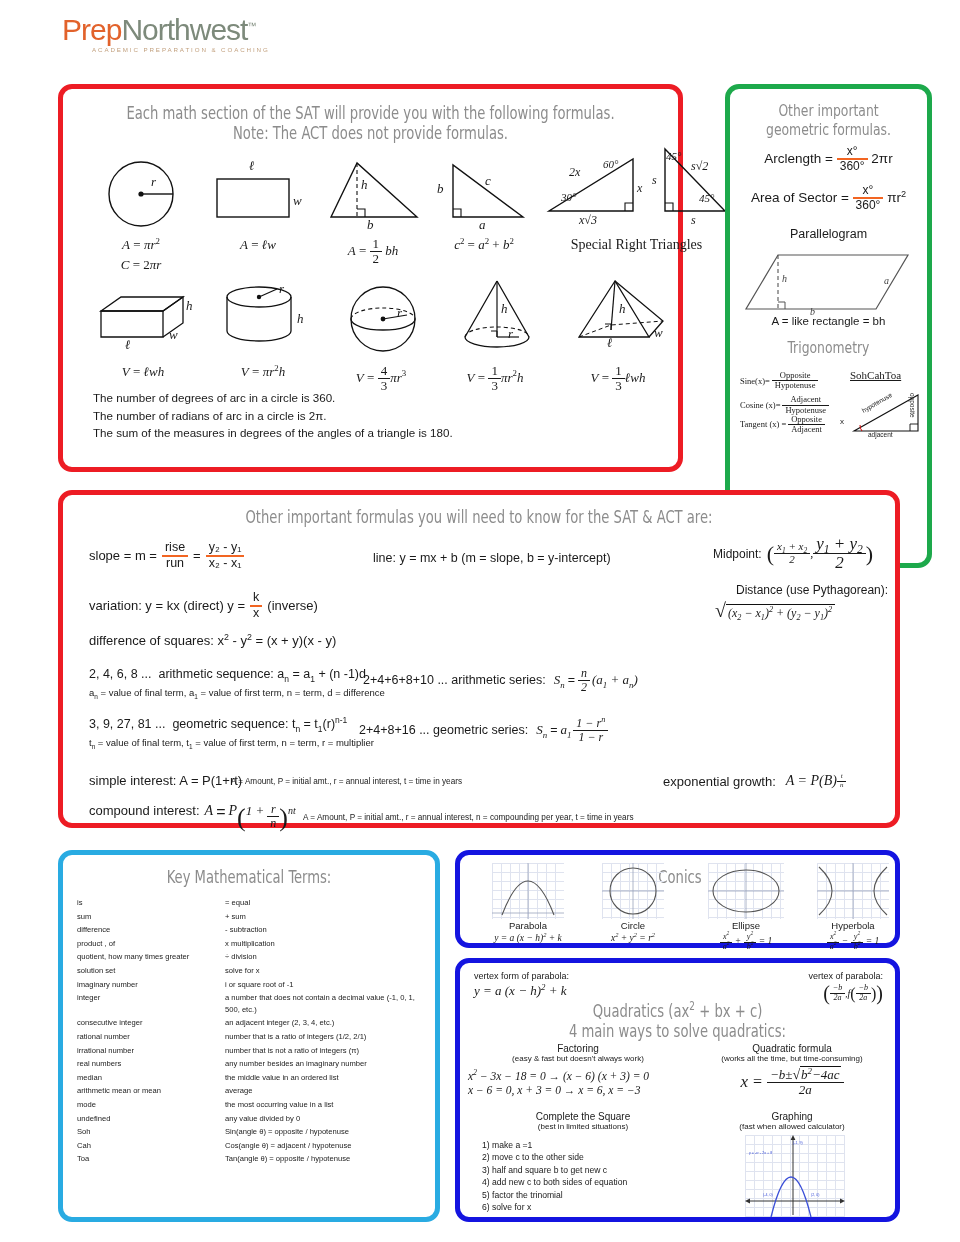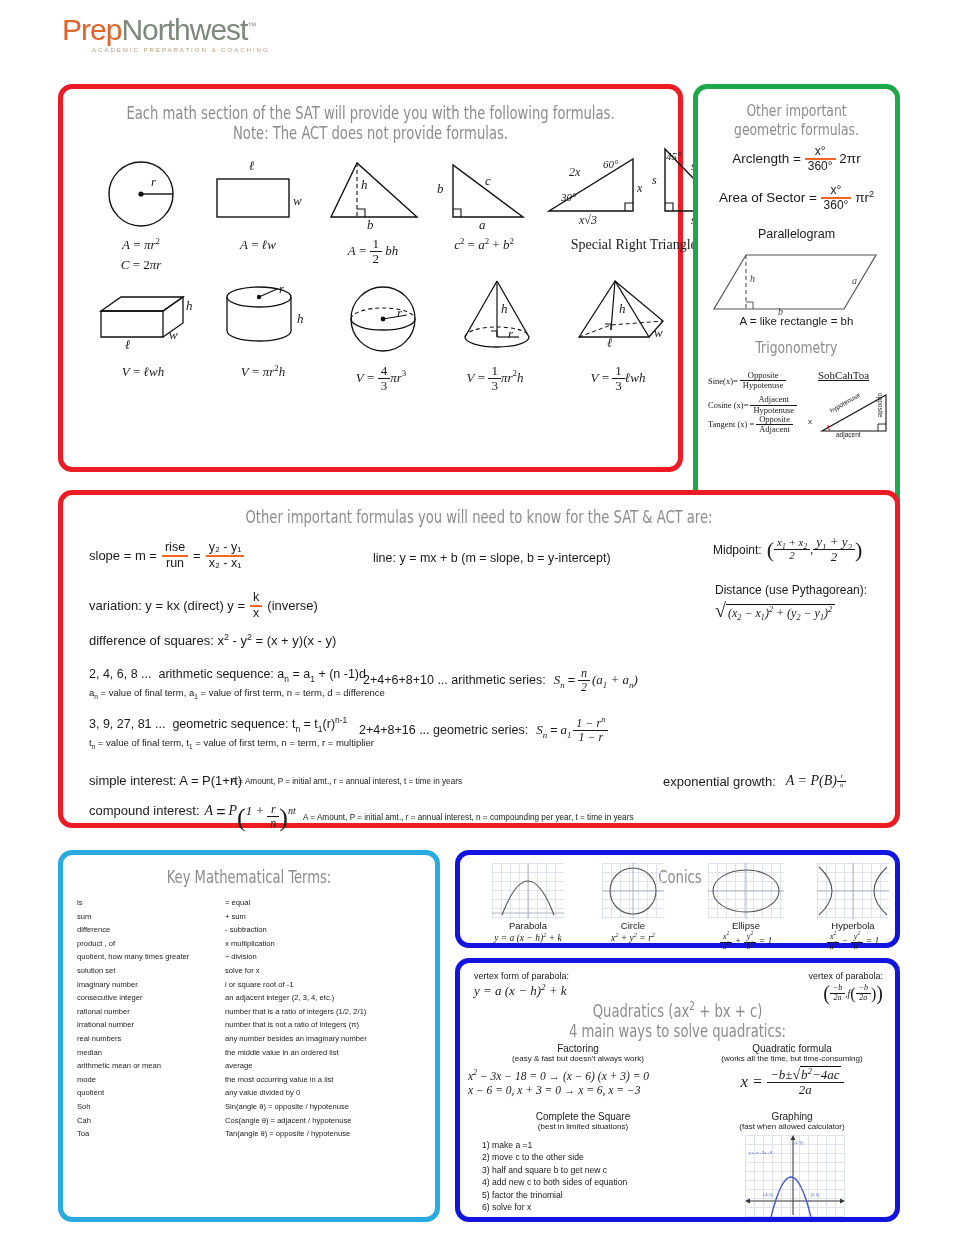--- a/index.html
+++ b/index.html
@@ -23,21 +23,21 @@
   .logo-sub { font-size:6.2px; letter-spacing:1.9px; color:#C2A07E; margin-top:1px; padding-left:30px; }
 
   
   .box { position:absolute; background:#fff; border-radius:14px; }
   .box-red   { border:5px solid #ED1C24; }
   .box-green { border:5px solid #1DA94B; }
   .box-cyan  { border:5px solid #29ABE2; }
   .box-blue  { border:5px solid #1414E0; }
 
   #box-formulas { left:58px;  top:84px;  width:625px; height:388px; }
-  #box-geo      { left:693px; top:84px;  width:207px; height:484px; }
+  #box-geo      { left:725px; top:84px;  width:207px; height:484px; }
   #box-other    { left:58px;  top:490px; width:842px; height:338px; }
   #box-terms    { left:58px;  top:850px; width:382px; height:372px; }
   #box-conics   { left:455px; top:850px; width:445px; height:98px; }
   #box-quad     { left:455px; top:958px; width:445px; height:264px; }
 
   
   .hd {
     color:#8c8c8c;
     text-align:center;
     font-family:"DejaVu Sans Condensed","Liberation Sans", sans-serif;
@@ -231,20 +231,25 @@
         <polyline points="20,62 52,50 104,46" fill="none" stroke="#111" stroke-width="1" stroke-dasharray="4,3"></polyline>
         <line x1="56" y1="6" x2="52" y2="55" stroke="#111" stroke-width="1.2"></line>
         <polyline points="46,49 52,49 52,55" fill="none" stroke="#111" stroke-width="1"></polyline>
       </svg>
       <div class="it" style="position:absolute;left:60px;top:26px;font-size:13px;">h</div>
       <div class="it" style="position:absolute;left:95px;top:50px;font-size:13px;">w</div>
       <div class="it" style="position:absolute;left:48px;top:60px;font-size:13px;">ℓ</div>
     </div>
     <div class="cap" style="position:absolute;left:490px;top:275px;width:130px;text-align:center;"><span class="it">V</span> = <span class="frac"><span class="num ser">1</span><span class="den ser">3</span></span><span class="it">ℓwh</span></div>
 
+    <div class="facts">
+      <div>The number of degrees of arc in a circle is 360.</div>
+      <div>The number of radians of arc in a circle is 2π.</div>
+      <div>The sum of the measures in degrees of the angles of a triangle is 180.</div>
+    </div>
   </div>
 
   <div class="box box-green" id="box-geo">
     <div class="hd hd-md" style="position:absolute;left:0;top:12px;width:100%;">Other important</div>
     <div class="hd hd-md" style="position:absolute;left:0;top:31px;width:100%;">geometric formulas.</div>
 
     <div class="g-line" style="position:absolute;left:0;top:56px;width:100%;">
       <span>Arclength =</span>
       <span class="frac or" style="font-size:12px;"><span class="num">x°</span><span class="den">360°</span></span>
       <span>2πr</span>
@@ -331,28 +336,28 @@
     <div style="position:absolute;left:310px;top:56px;font-size:12.5px;">line: y = mx + b (m = slope, b = y-intercept)</div>
 
     <div style="position:absolute;left:650px;top:40px;display:flex;align-items:center;">
       <span style="font-size:12px;">Midpoint:</span>
       <span class="ser" style="font-size:22px;margin-left:5px;">(</span>
       <span class="frac ser" style="font-size:11px;font-style:italic;">
           <span class="num">x<sub>1</sub> + x<sub>2</sub></span>
           <span class="den">2</span>
         </span>
       <span class="ser" style="font-size:12px;">,</span>
-      <span class="frac ser" style="font-size:13px;font-style:italic;">
+      <span class="frac ser" style="font-size:17px;font-style:italic;">
           <span class="num">y<sub>1</sub> + y<sub>2</sub></span>
           <span class="den">2</span>
         </span>
       <span class="ser" style="font-size:22px;">)</span>
     </div>
 
-    <div style="position:absolute;left:652px;top:88px;font-size:12px;">Distance (use Pythagorean):</div>
+    <div style="position:absolute;left:673px;top:88px;font-size:12px;">Distance (use Pythagorean):</div>
     <div style="position:absolute;left:652px;top:104px;">
       <span class="ser" style="font-size:20px;">√</span><span class="ser" style="font-size:12px;font-style:italic;border-top:1px solid #111;padding:1px 3px 0 2px;">(x<sub>2</sub> − x<sub>1</sub>)<sup>2</sup> + (y<sub>2</sub> − y<sub>1</sub>)<sup>2</sup></span>
     </div>
 
     <div style="position:absolute;left:26px;top:96px;display:flex;align-items:center;font-size:13px;">
       <span>variation: y = kx (direct)    y =</span>
       <span class="frac or" style="margin:0 5px;font-size:12.5px;">
           <span class="num">k</span>
           <span class="den">x</span>
         </span>
@@ -438,20 +443,24 @@
         </div>
         <div class="row">
           <div class="k">solution set</div>
           <div class="v">solve for x</div>
         </div>
         <div class="row">
           <div class="k">imaginary number</div>
           <div class="v">i or square root of -1</div>
         </div>
         <div class="row">
+          <div class="k">integer</div>
+          <div class="v">a number that does not contain a decimal value (-1, 0, 1, 500, etc.)</div>
+        </div>
+        <div class="row">
           <div class="k">consecutive integer</div>
           <div class="v">an adjacent integer (2, 3, 4, etc.)</div>
         </div>
         <div class="row">
           <div class="k">rational number</div>
           <div class="v">number that is a ratio of integers (1/2, 2/1)</div>
         </div>
         <div class="row">
           <div class="k">irrational number</div>
           <div class="v">number that is not a ratio of integers (π)</div>
@@ -466,21 +475,21 @@
         </div>
         <div class="row">
           <div class="k">arithmetic mean or mean</div>
           <div class="v">average</div>
         </div>
         <div class="row">
           <div class="k">mode</div>
           <div class="v">the most occurring value in a list</div>
         </div>
         <div class="row">
-          <div class="k">quotient</div>
+          <div class="k">undefined</div>
           <div class="v">any value divided by 0</div>
         </div>
         <div class="row">
           <div class="k">Soh</div>
           <div class="v">Sin(angle θ) = opposite / hypotenuse</div>
         </div>
         <div class="row">
           <div class="k">Cah</div>
           <div class="v">Cos(angle θ) = adjacent / hypotenuse</div>
         </div>

